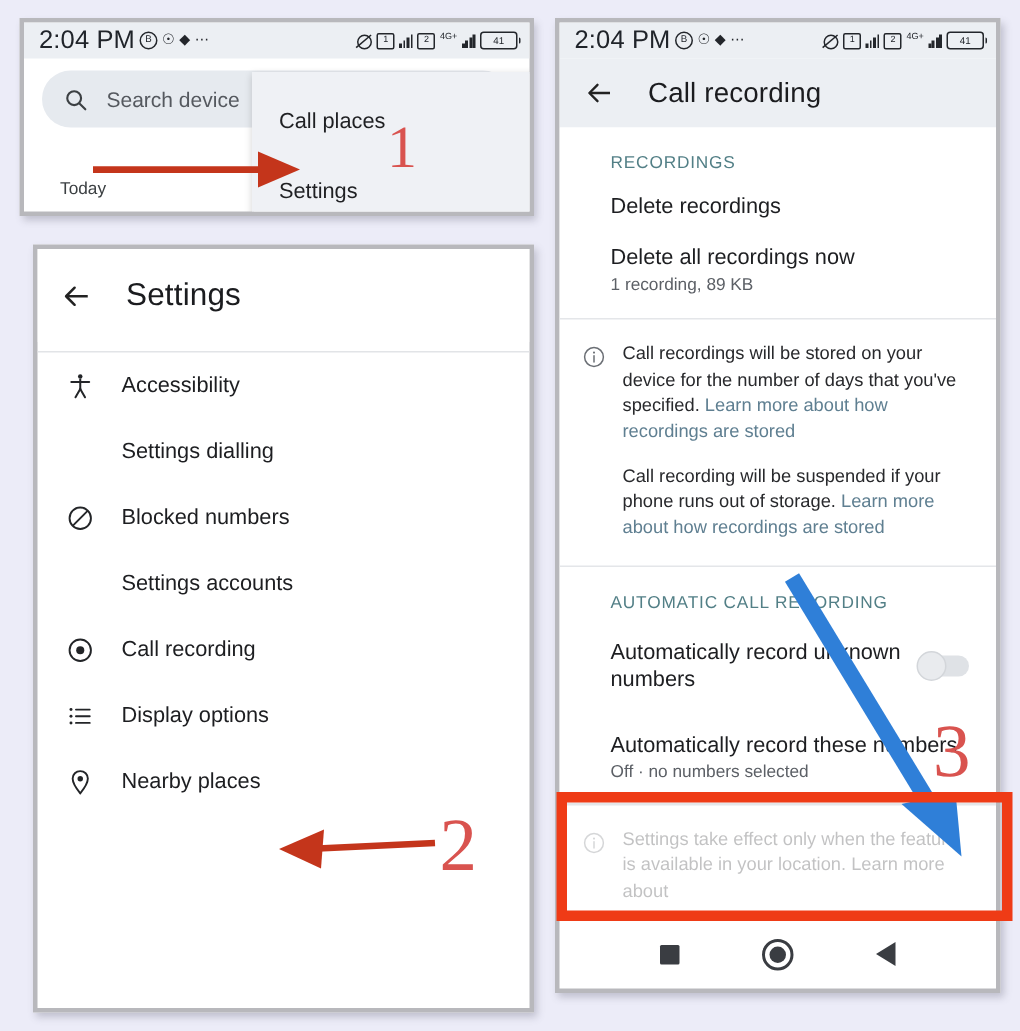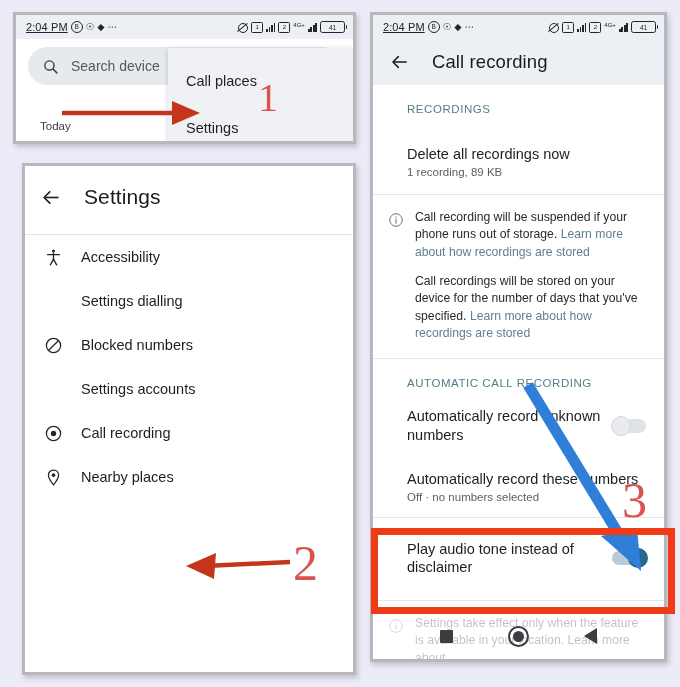--- a/index.html
+++ b/index.html
@@ -26,21 +26,21 @@
   #panel-recording{ left:370px; top:12px; width:297px; height:650px; }
 
   
   .statusbar{
     height:24px;background:#eceff3;
     display:flex;align-items:center;
     padding:0 8px 0 10px;
     font-size:10.5px;color:#20242a;
     box-sizing:border-box;
   }
-  .sb-time{font-size:11px;letter-spacing:.1px;white-space:nowrap;text-decoration:underline;}
+  .sb-time{font-size:17px;letter-spacing:.1px;white-space:nowrap;}
   .sb-left-icons{display:flex;align-items:center;gap:3px;margin-left:3px;}
   .sb-spacer{flex:1;}
   .sb-right-icons{display:flex;align-items:center;gap:3px;}
   .gi{display:inline-block;font-size:9.5px;line-height:1;color:#23262b;}
   .circ{
     display:inline-flex;align-items:center;justify-content:center;
     width:10px;height:10px;border:1px solid #23262b;border-radius:50%;
     font-size:6.5px;line-height:1;
   }
   .sq{
@@ -304,20 +304,33 @@
     <div class="row">
       <span class="row-ic">
         <svg width="19" height="19" viewBox="0 0 24 24">
           <circle cx="12" cy="12" r="9" fill="none" stroke="#232528" stroke-width="1.6"></circle>
           <circle cx="12" cy="12" r="3.4" fill="#232528"></circle>
         </svg>
       </span>
       <span class="row-label">Call recording</span>
     </div>
 
+    <div class="row">
+      <span class="row-ic">
+        <svg width="19" height="19" viewBox="0 0 24 24">
+          <circle cx="4.2" cy="6.4" r="1.25" fill="#232528"></circle>
+          <circle cx="4.2" cy="12" r="1.25" fill="#232528"></circle>
+          <circle cx="4.2" cy="17.6" r="1.25" fill="#232528"></circle>
+          <line x1="8.4" y1="6.4" x2="20" y2="6.4" stroke="#232528" stroke-width="1.6" stroke-linecap="round"></line>
+          <line x1="8.4" y1="12" x2="20" y2="12" stroke="#232528" stroke-width="1.6" stroke-linecap="round"></line>
+          <line x1="8.4" y1="17.6" x2="20" y2="17.6" stroke="#232528" stroke-width="1.6" stroke-linecap="round"></line>
+        </svg>
+      </span>
+      <span class="row-label">Display options</span>
+    </div>
 
     <div class="row">
       <span class="row-ic">
         <svg width="19" height="19" viewBox="0 0 24 24">
           <path d="M12 2.6c-3.6 0-6.4 2.8-6.4 6.3 0 4.7 6.4 12.4 6.4 12.4s6.4-7.7 6.4-12.4c0-3.5-2.8-6.3-6.4-6.3z" fill="none" stroke="#232528" stroke-width="1.6"></path>
           <circle cx="12" cy="9" r="2.3" fill="#232528"></circle>
         </svg>
       </span>
       <span class="row-label">Nearby places</span>
     </div>
@@ -363,40 +376,41 @@
         </svg>
       </span>
       <span class="appbar-title">Call recording</span>
     </div>
 
     <div class="cr-body">
 
       <div class="cr-sec-hdr">RECORDINGS</div>
 
       <div class="cr-item">
+        <div class="cr-title">Delete recordings</div>
       </div>
 
       <div class="cr-item" style="padding-bottom:16px;">
         <div class="cr-title">Delete all recordings now</div>
         <div class="cr-sub">1 recording, 89 KB</div>
       </div>
 
       <div class="cr-divider"></div>
 
       <div class="info-block">
         <span class="info-ic">
           <svg width="16" height="16" viewBox="0 0 24 24">
             <circle cx="12" cy="12" r="9.4" fill="none" stroke="#6b6f75" stroke-width="1.5"></circle>
             <circle cx="12" cy="7.6" r="1.05" fill="#6b6f75"></circle>
             <line x1="12" y1="10.8" x2="12" y2="17" stroke="#6b6f75" stroke-width="1.5" stroke-linecap="round"></line>
           </svg>
         </span>
         <div class="info-txt">
+          <p><span>Call recordings will be stored on your device for the number of days that you've specified. </span><span class="lnk">Learn more about how recordings are stored</span></p>
           <p><span>Call recording will be suspended if your phone runs out of storage. </span><span class="lnk">Learn more about how recordings are stored</span></p>
-          <p><span>Call recordings will be stored on your device for the number of days that you've specified. </span><span class="lnk">Learn more about how recordings are stored</span></p>
         </div>
       </div>
 
       <div class="cr-divider"></div>
 
       <div class="cr-sec-hdr">AUTOMATIC CALL RECORDING</div>
 
       <div class="switch-row">
         <div class="switch-left">
           <div class="cr-title">Automatically record unknown numbers</div>
@@ -406,28 +420,20 @@
         </div>
       </div>
 
       <div class="cr-item" style="padding-top:14px;padding-bottom:14px;">
         <div class="cr-title">Automatically record these numbers</div>
         <div class="cr-sub">Off · no numbers selected</div>
       </div>
 
       <div class="cr-divider"></div>
 
-      <div class="switch-row" style="padding-top:22px;padding-bottom:24px;">
-        <div class="switch-left">
-          <div class="cr-title">Play audio tone instead of disclaimer</div>
-        </div>
-        <div class="toggle on">
-          <span class="knob"></span>
-        </div>
-      </div>
 
       <div class="cr-divider"></div>
 
       <div class="bottom-note">
         <span class="info-ic">
           <svg width="16" height="16" viewBox="0 0 24 24">
             <circle cx="12" cy="12" r="9.4" fill="none" stroke="#6b6f75" stroke-width="1.5"></circle>
             <circle cx="12" cy="7.6" r="1.05" fill="#6b6f75"></circle>
             <line x1="12" y1="10.8" x2="12" y2="17" stroke="#6b6f75" stroke-width="1.5" stroke-linecap="round"></line>
           </svg>

